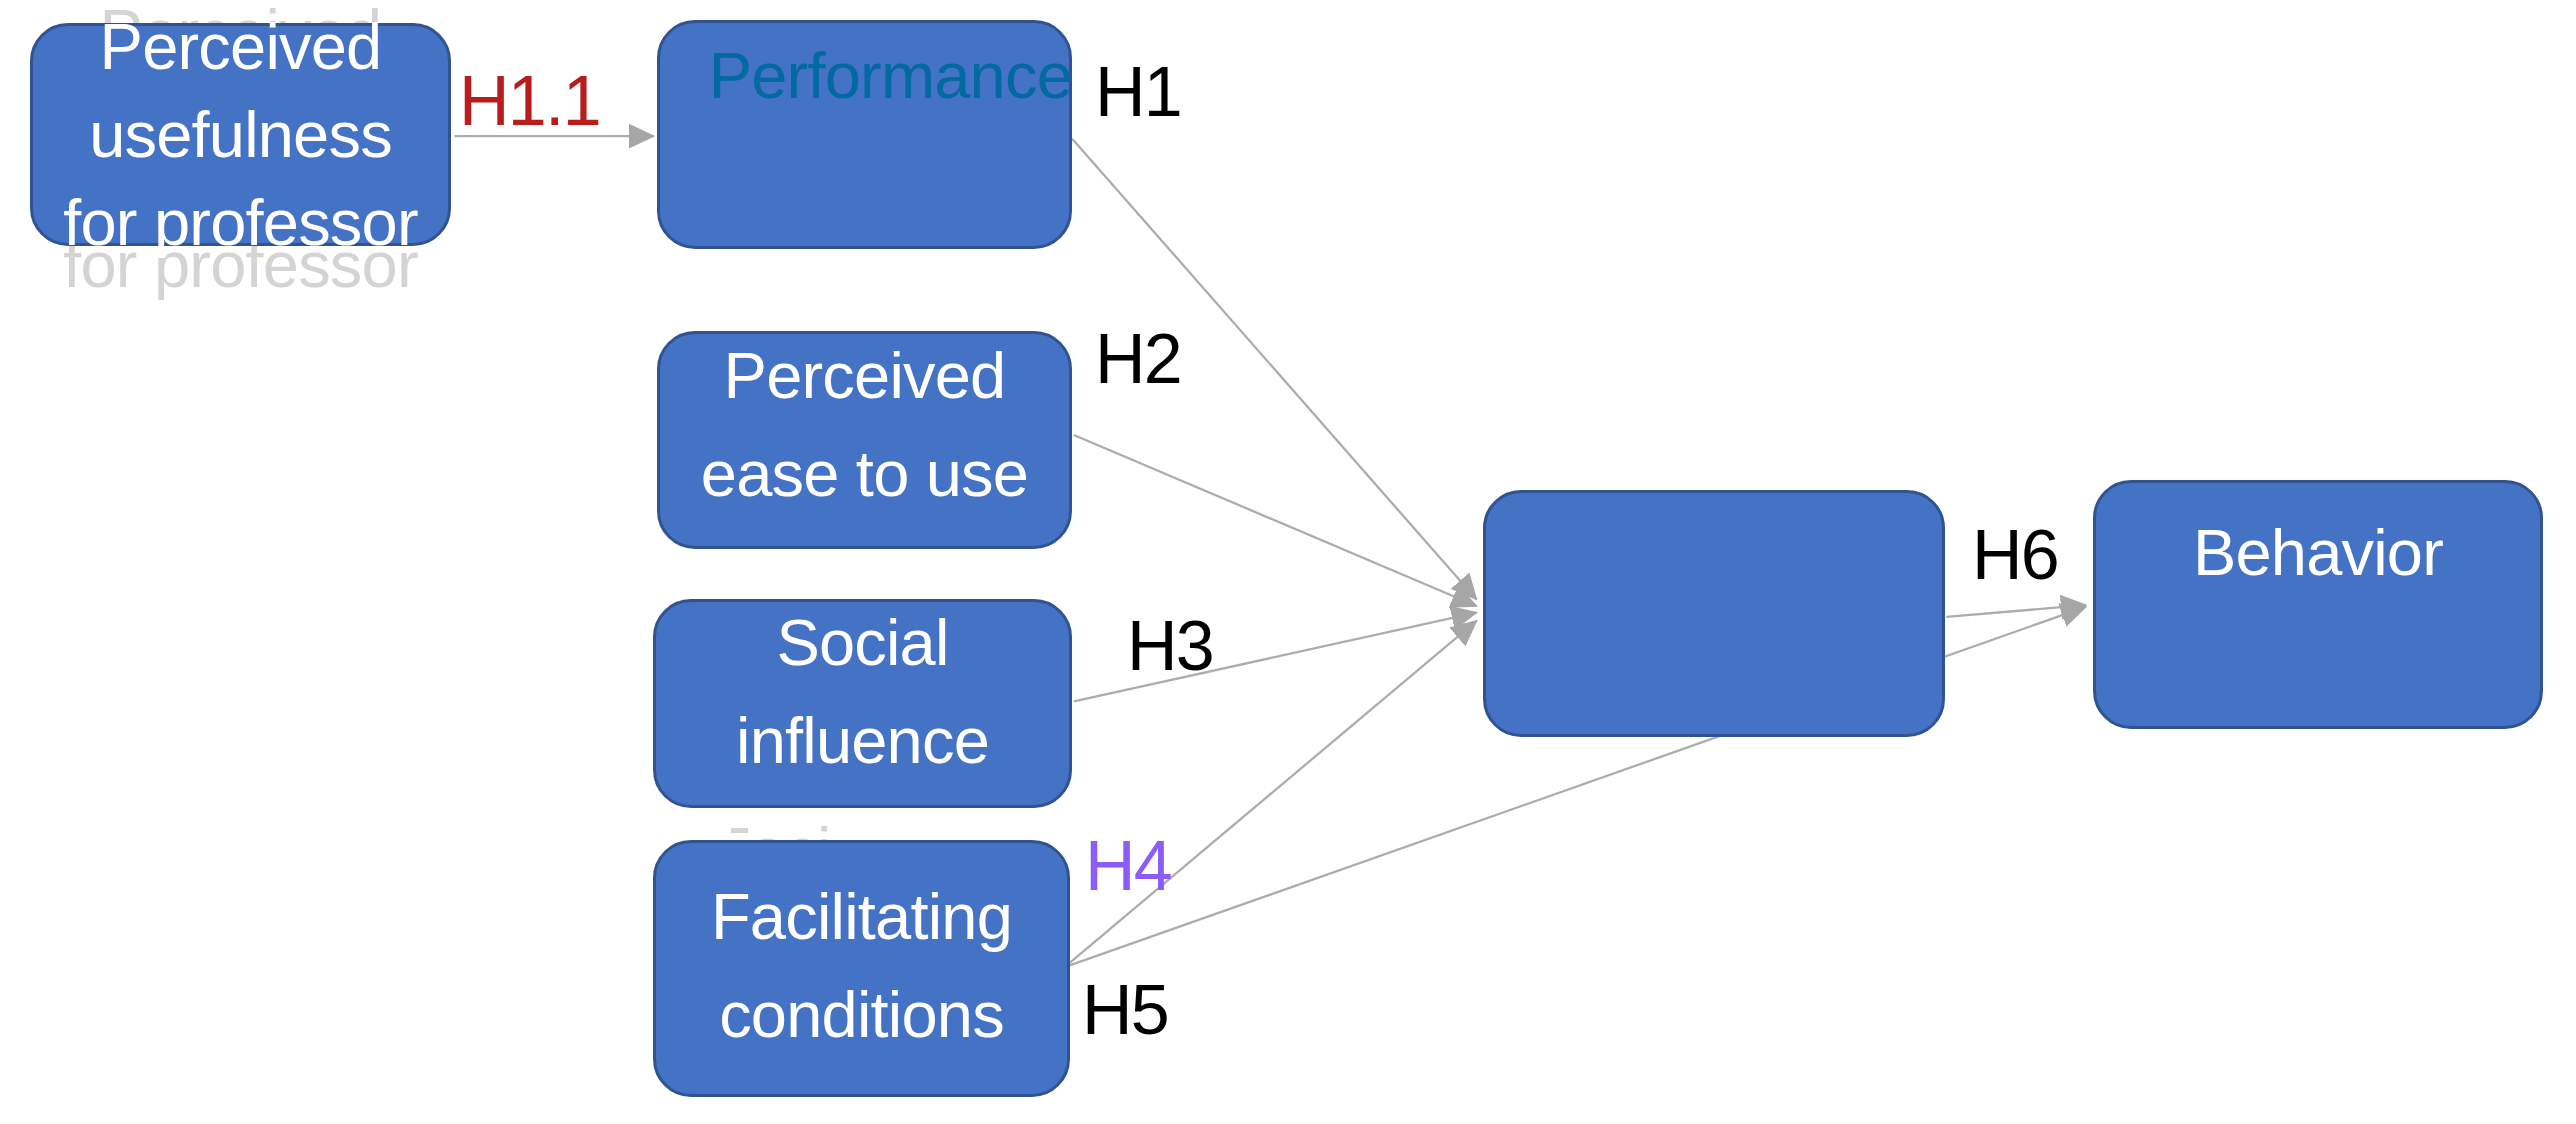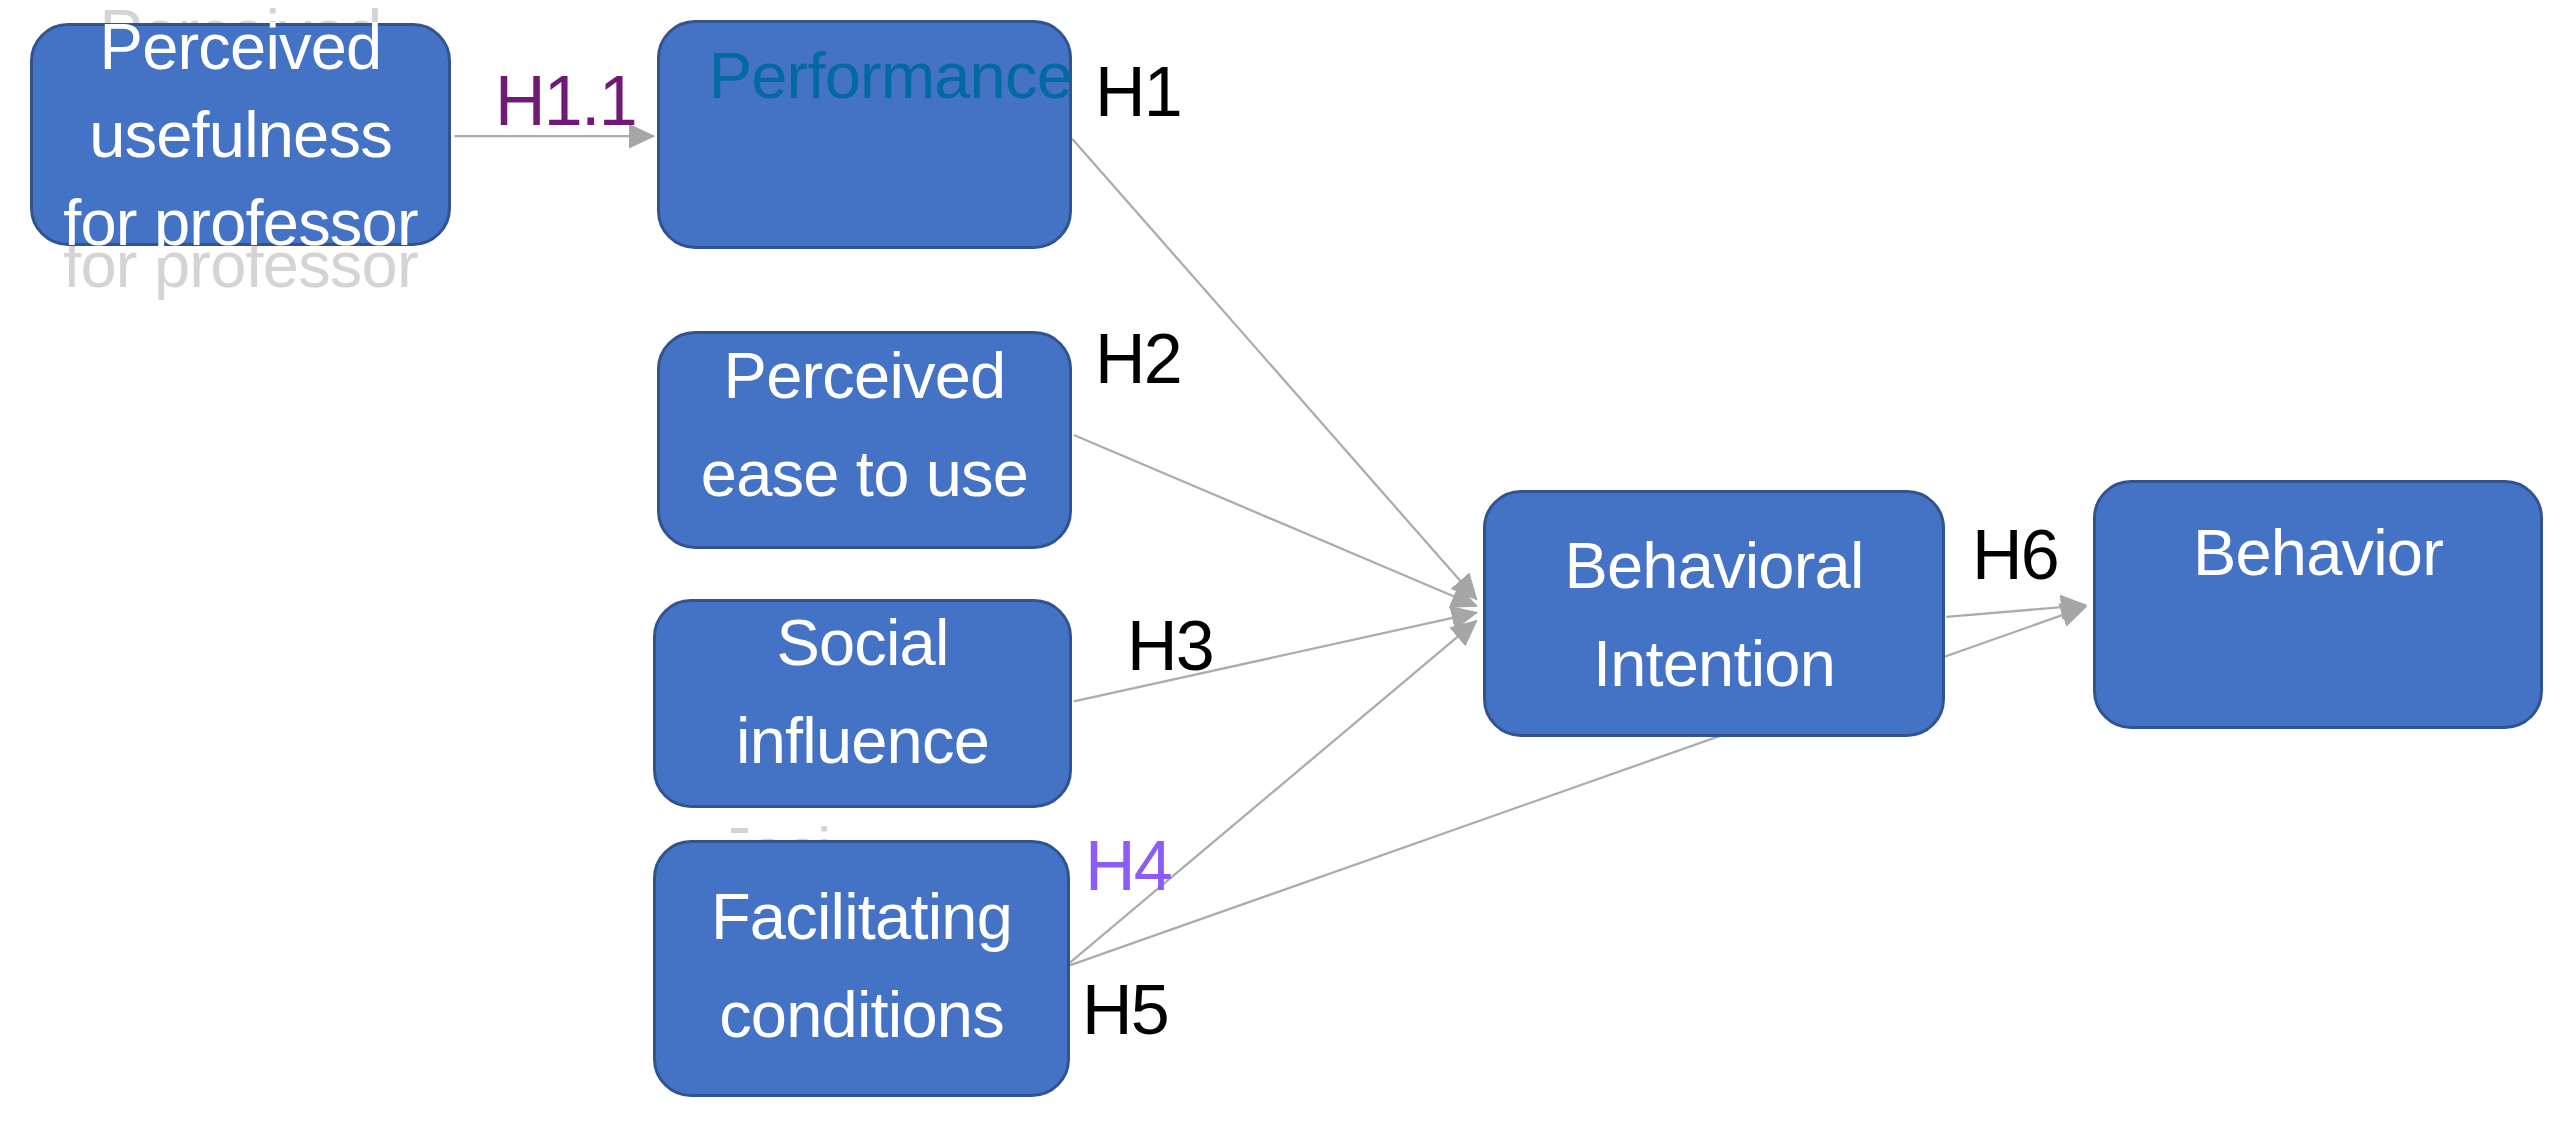--- a/index.html
+++ b/index.html
@@ -96,29 +96,25 @@
     </div>
     <div class="ghost-text" style="left: 653px; width: 417px; top: 788px; line-height: 125px; color: rgb(212, 212, 212); clip-path: inset(0px 239px 0px 78px);">
       <div>Facilitating</div>
     </div>
     <div class="node" style="left: 653px; top: 840px; width: 417px; height: 257px; background: rgb(68, 114, 196); border-color: rgb(49, 83, 143);"></div>
     <div class="node-text" style="left: 653px; width: 417px; top: 868px; line-height: 98px; color: rgb(255, 255, 255);">
       <div>Facilitating</div>
       <div>conditions</div>
     </div>
     <div class="node" style="left: 1483px; top: 490px; width: 462px; height: 247px; background: rgb(68, 114, 196); border-color: rgb(49, 83, 143);"></div>
-    <div class="node-text" style="left: 1483px; width: 462px; top: 517px; line-height: 98px; color: rgb(255, 255, 255);">
-      <div>Behavioral</div>
-      <div>Intention</div>
-    </div>
     <div class="node" style="left: 2093px; top: 480px; width: 450px; height: 249px; background: rgb(68, 114, 196); border-color: rgb(49, 83, 143);"></div>
     <div class="node-text" style="left: 2093px; width: 450px; top: 504px; line-height: 98px; color: rgb(255, 255, 255);">
       <div>Behavior</div>
     </div>
-    <div class="hlabel" style="left: 495px; top: 66px; color: #701a75;">H1.1</div>
+    <div class="hlabel" style="left: 459px; top: 66px; color: #b91c1c;">H1.1</div>
     <div class="hlabel" style="left: 1095px; top: 57px; color: rgb(0, 0, 0);">H1</div>
     <div class="hlabel" style="left: 1095px; top: 324px; color: rgb(0, 0, 0);">H2</div>
     <div class="hlabel" style="left: 1095px; top: 611px; color: rgb(0, 0, 0); margin-left: 32px;">H3</div>
     <div class="hlabel" style="left: 1085px; top: 831px; color: #8b5cf6;">H4</div>
     <div class="hlabel" style="left: 1082px; top: 975px; color: rgb(0, 0, 0);">H5</div>
     <div class="hlabel" style="left: 1972px; top: 520px; color: rgb(0, 0, 0);">H6</div>
   </div>
 
 
 </body></html>

